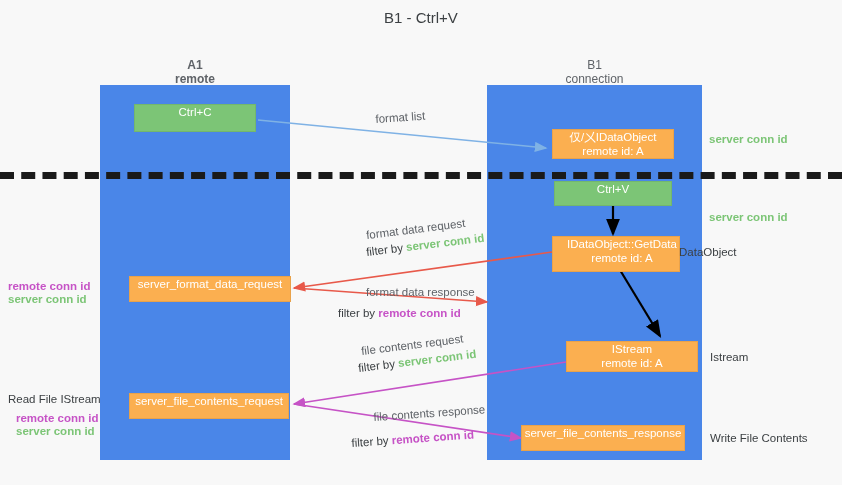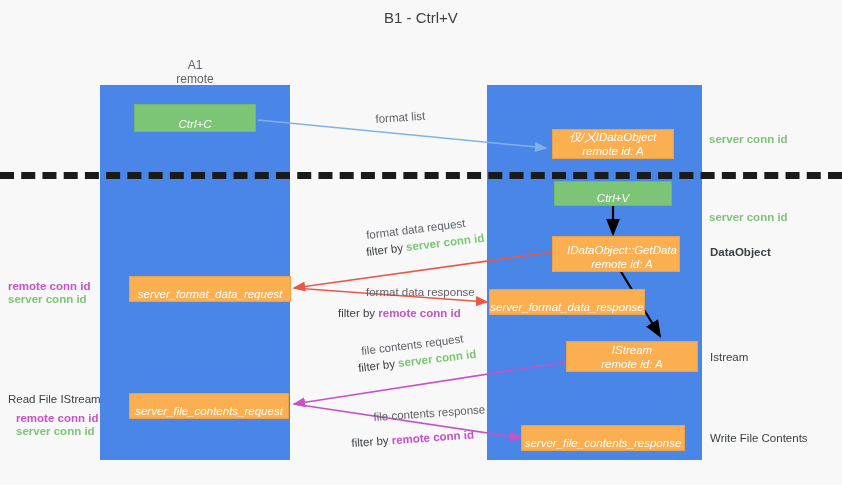--- a/index.html
+++ b/index.html
@@ -14,24 +14,23 @@
     position:absolute;left:0;right:0;top:8px;text-align:center;
     font-size:15px;line-height:20px;color:#3c4043;
   }
   .title div{white-space:pre;}
   .lane{position:absolute;background:#4a86e8;}
   .lane-hdr{
     position:absolute;text-align:center;font-size:12px;line-height:14px;color:#5f6368;
   }
   .box{
     position:absolute;box-sizing:border-box;
-    display:flex;flex-direction:column;align-items:center;justify-content:flex-end;
+    display:flex;flex-direction:column;align-items:center;justify-content:flex-start;
     color:#ffffff;font-size:11.5px;line-height:14px;text-align:center;
     border:1px solid rgba(0,0,0,.07);
-    font-style:italic;
   }
   .box.orange{background:#fbaf50;}
   .box.green{background:#7cc576;}
   .box span{display:block;white-space:nowrap;}
   .dashed{
     position:absolute;left:0;right:0;height:0;
     border-top:7px dashed #1a1a1a;
   }
   .lbl{position:absolute;font-size:11.5px;line-height:14px;white-space:nowrap;}
   .lbl.green{color:#7cc576;font-weight:bold;}
@@ -45,23 +44,27 @@
 </style>
 </head>
 <body>
 
 <div class="stage">
 
   <div class="title">
     <div>B1 - Ctrl+V</div>
   </div>
 
-  <div class="lane-hdr" style="left:100px;top:58px;width:190px;">
+  <div class="lane-hdr" style="left:100px;top:58px;width:190px;font-weight:bold;">
     <div>A1</div>
     <div>remote</div>
+  </div>
+  <div class="lane-hdr" style="left:487px;top:58px;width:215px;">
+    <div>B1</div>
+    <div>connection</div>
   </div>
 
   <div class="lane" style="left:100px;top:85px;width:190px;height:375px;"></div>
   <div class="lane" style="left:487px;top:85px;width:215px;height:375px;"></div>
 
   <svg class="arrows" viewBox="0 0 842 485">
     <defs>
       <marker id="ah-blue" markerWidth="9" markerHeight="9" refX="7" refY="3.2" orient="auto">
         <path d="M0,0 L8,3.2 L0,6.4 z" fill="#7fb2e5"></path>
       </marker>
@@ -117,23 +120,20 @@
   <div class="box orange" style="left:552px;top:236px;width:128px;height:36px;padding-left:12px;">
     <span>IDataObject::GetData</span>
     <span>remote id: A</span>
   </div>
 
   <div class="box orange" style="left:566px;top:341px;width:132px;height:31px;">
     <span>IStream</span>
     <span>remote id: A</span>
   </div>
 
-  <div class="box orange" style="left:489px;top:289px;width:156px;height:26px;">
-    <span>server_format_data_response</span>
-  </div>
 
   <div class="box orange" style="left:521px;top:425px;width:164px;height:26px;">
     <span>server_file_contents_response</span>
   </div>
 
   <div class="lbl gray rot" style="left:376px;top:112px;transform:rotate(-4deg);">format list</div>
 
   <div class="lbl gray rot" style="left:367px;top:228px;transform:rotate(-7deg);">format data request</div>
 
   <div class="mixed rot" style="position:absolute;left:367px;top:245px;transform:rotate(-7deg);color:#3c4043;">
@@ -155,21 +155,21 @@
   <div class="lbl gray rot" style="left:374px;top:410px;transform:rotate(-4deg);">file contents response</div>
 
   <div class="mixed rot" style="position:absolute;left:352px;top:436px;transform:rotate(-4deg);color:#3c4043;">
     <span>filter by </span><b style="color:#c653c6;">remote conn id</b>
   </div>
 
   <div class="lbl green" style="left:709px;top:132px;">server conn id</div>
 
   <div class="lbl green" style="left:709px;top:210px;">server conn id</div>
 
-  <div class="lbl dark" style="left:710px;top:245px;font-weight:bold;">DataObject</div>
+  <div class="lbl dark" style="left:679px;top:245px;">DataObject</div>
 
   <div class="lbl dark" style="left:710px;top:350px;">Istream</div>
 
   <div class="lbl dark" style="left:710px;top:431px;">Write File Contents</div>
 
   <div class="lbl magenta" style="left:8px;top:279px;">remote conn id</div>
   <div class="lbl green" style="left:8px;top:292px;">server conn id</div>
 
   <div class="lbl dark" style="left:8px;top:392px;">Read File IStream</div>
   <div class="lbl magenta" style="left:16px;top:411px;">remote conn id</div>

